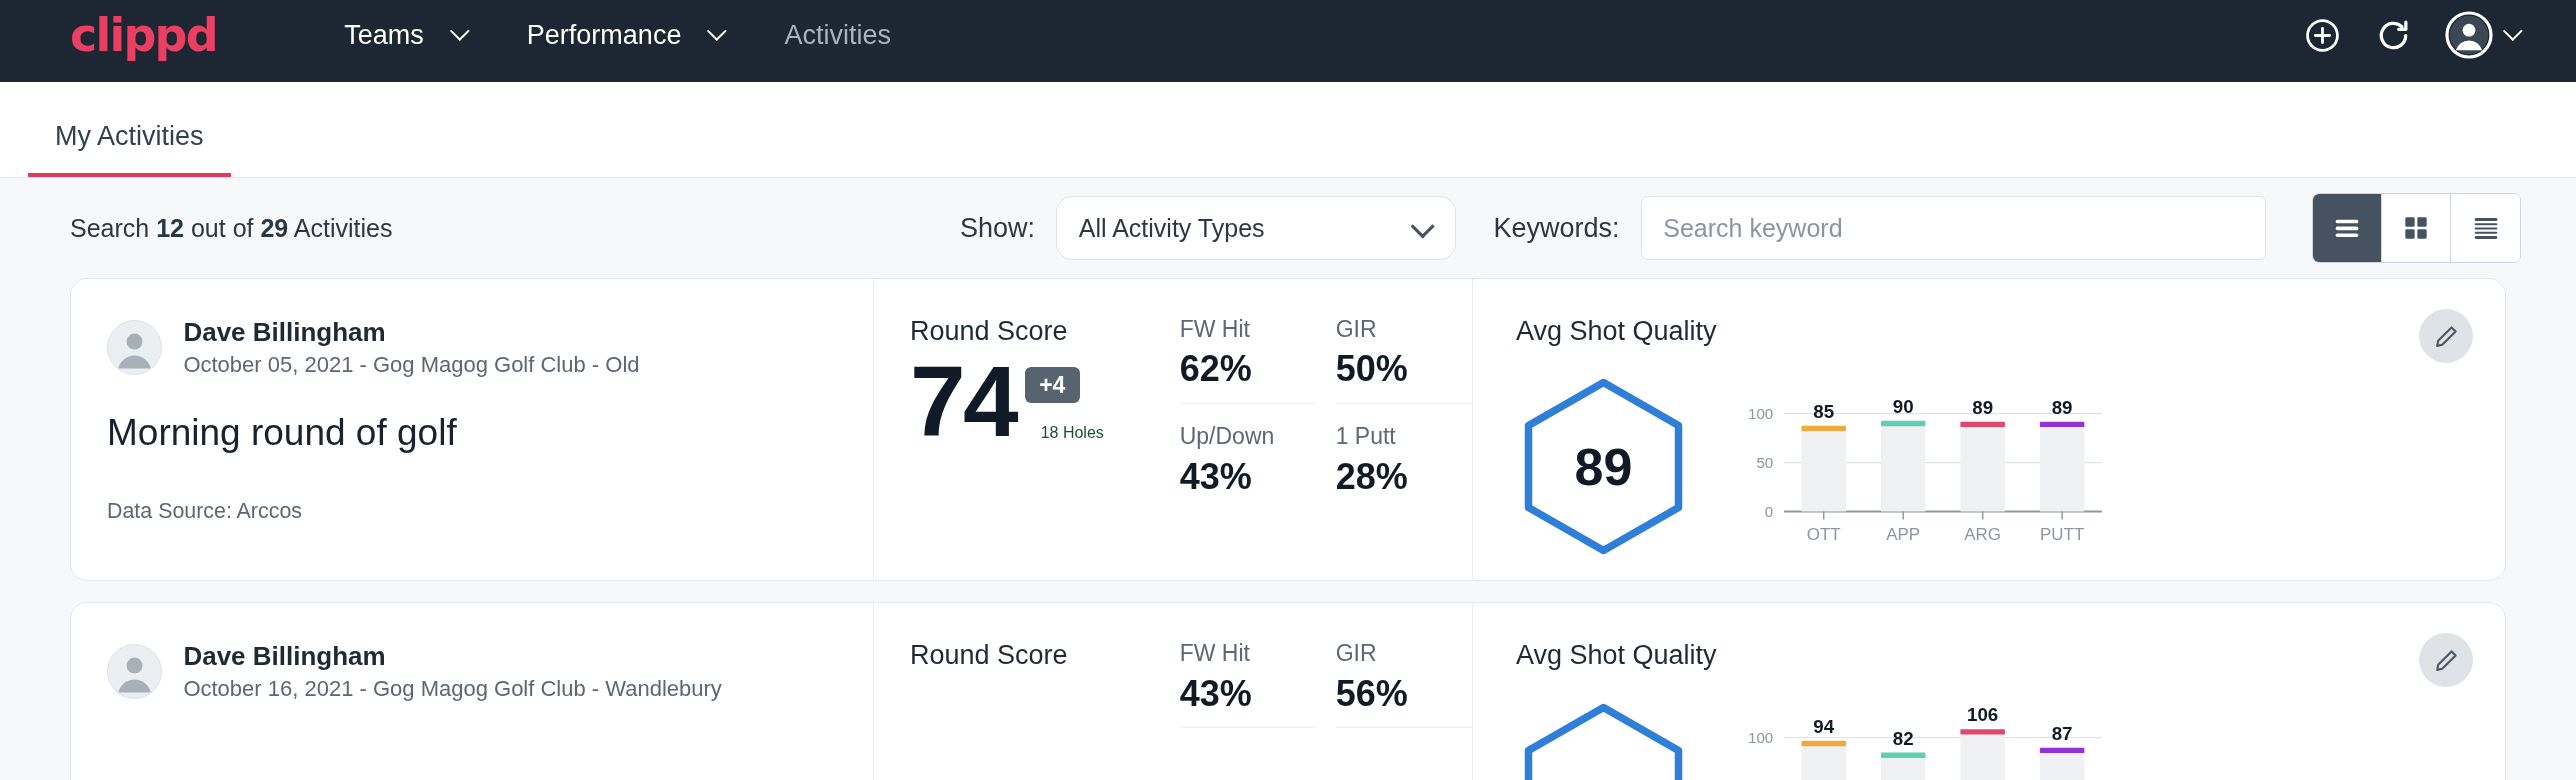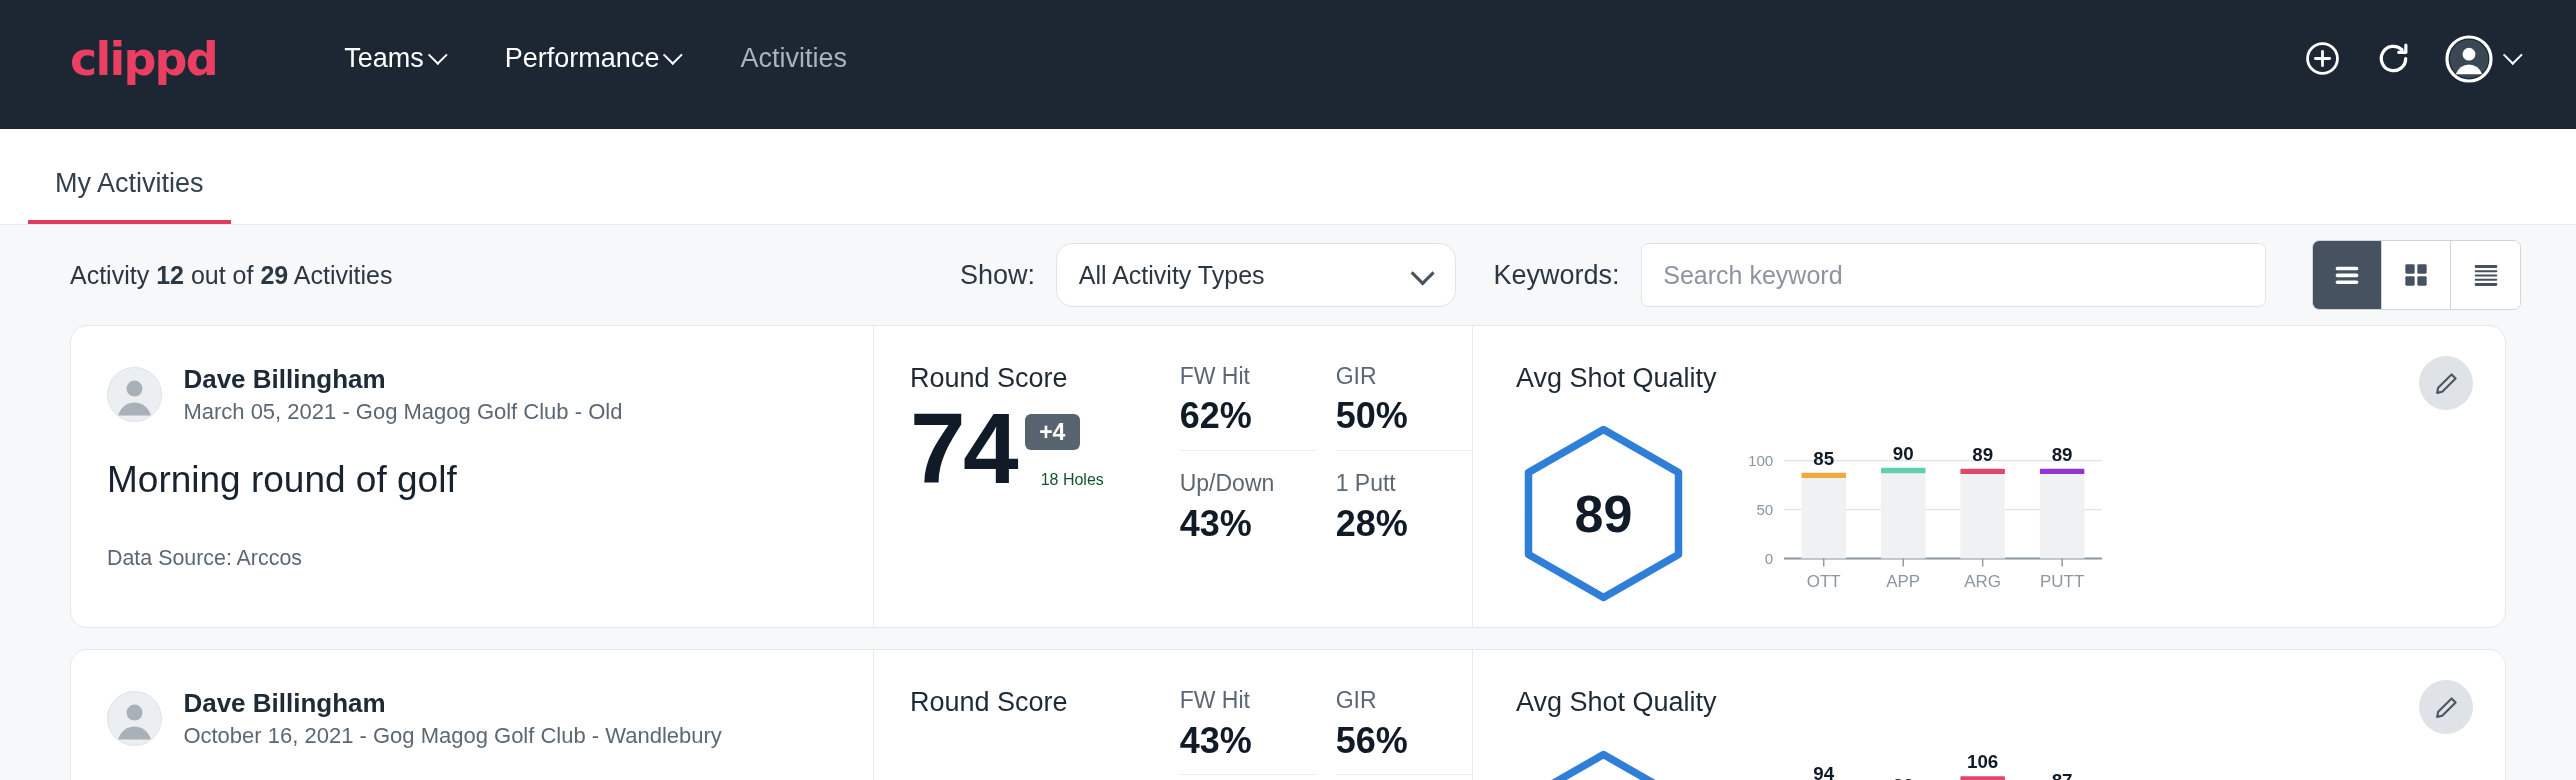--- a/index.html
+++ b/index.html
@@ -6,40 +6,40 @@
   html, body {
     width: 2576px; height: 780px;
     overflow: hidden;
     background: #f7f8fa;
     font-family: "Liberation Sans", sans-serif;
     -webkit-font-smoothing: antialiased;
   }
 
   
   .topnav {
-    height: 129px;
+    height: 82px;
     background: #1c2733;
     display: flex;
     align-items: center;
     padding: 0 55px 12px 70px;
     position: relative;
   }
   .logo {
     font-size: 46px;
     font-weight: 700;
     color: #e8four;
     color: #ea3f62;
     letter-spacing: -1.8px;
     margin-right: 98px;
     line-height: 1;
     font-family: "DejaVu Sans", sans-serif;
   }
   .navlinks { display: flex; align-items: center; gap: 0; }
   .navitem {
-    display: flex; align-items: center; gap: 6px;
+    display: flex; align-items: center; gap: 28px;
     color: #ffffff;
     font-size: 27px;
     padding: 0 29.5px;
     cursor: pointer;
     white-space: nowrap;
   }
   .navitem.dim { color: #a9b2bd; }
   .chev { display: inline-block; width: 16px; height: 16px; position: relative; top: -2.7px;}
   .chev::after {
     content: ""; position: absolute; left: 0.9px; top: 0px;
@@ -269,21 +269,21 @@
 </div>
 
 <div class="tabbar">
   <div class="tab active">
     <span>My Activities</span>
   </div>
 </div>
 
 <div class="filterbar" style="position:relative;">
   <div class="viewing">
-    <span>Activity</span>
+    <span>Search</span>
     <b>12</b>
     <span>out of</span>
     <b>29</b>
     <span>Activities</span>
   </div>
 
   <div class="filter-mid">
     <span class="lbl">Show:</span>
     <div class="select">
       <span>All Activity Types</span>
@@ -326,21 +326,21 @@
       <div class="col-info">
         <div class="who">
           <div class="av-circle">
             <svg width="55" height="55" viewBox="0 0 24 24">
               <circle cx="12" cy="9.3" r="3.6" fill="#a8b0b8"></circle>
               <path d="M4.6 21.5a7.6 7.6 0 0 1 14.8 0z" fill="#a8b0b8"></path>
             </svg>
           </div>
           <div>
             <div class="who-name">Dave Billingham</div>
-            <div class="who-sub">March 05, 2021 - Gog Magog Golf Club - Old</div>
+            <div class="who-sub">October 05, 2021 - Gog Magog Golf Club - Old</div>
           </div>
         </div>
         <div class="card-title">Morning round of golf</div>
         <div class="card-src">Data Source: Arccos</div>
       </div>
       <div class="col-score">
         <div class="sec-h">Round Score</div>
         <div class="score-row">
           <div class="big-score">74</div>
           <div class="badge">+4</div>

